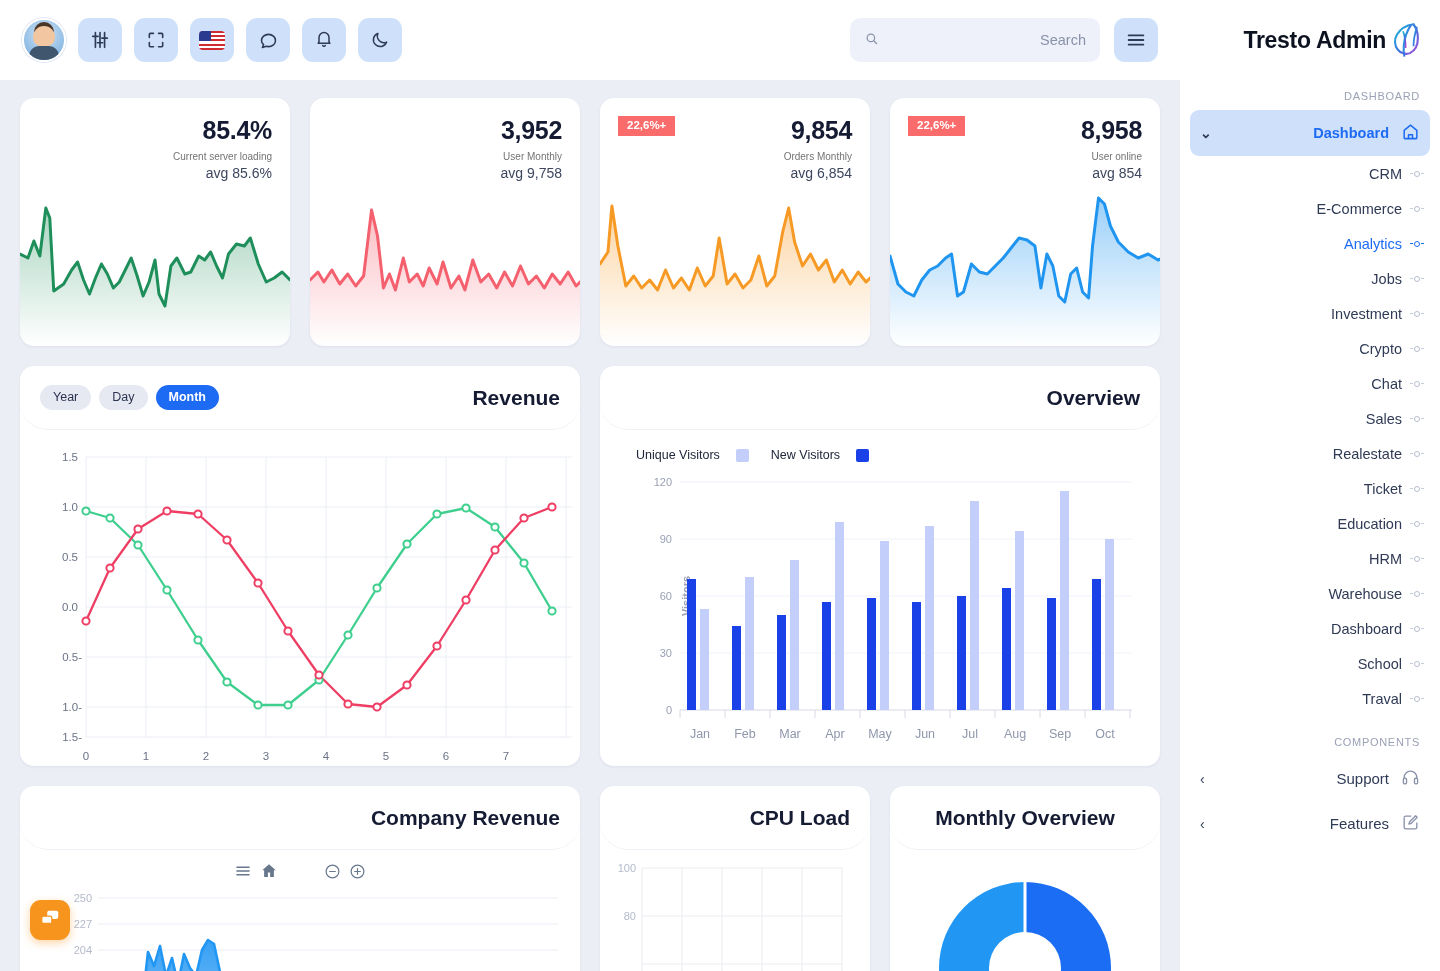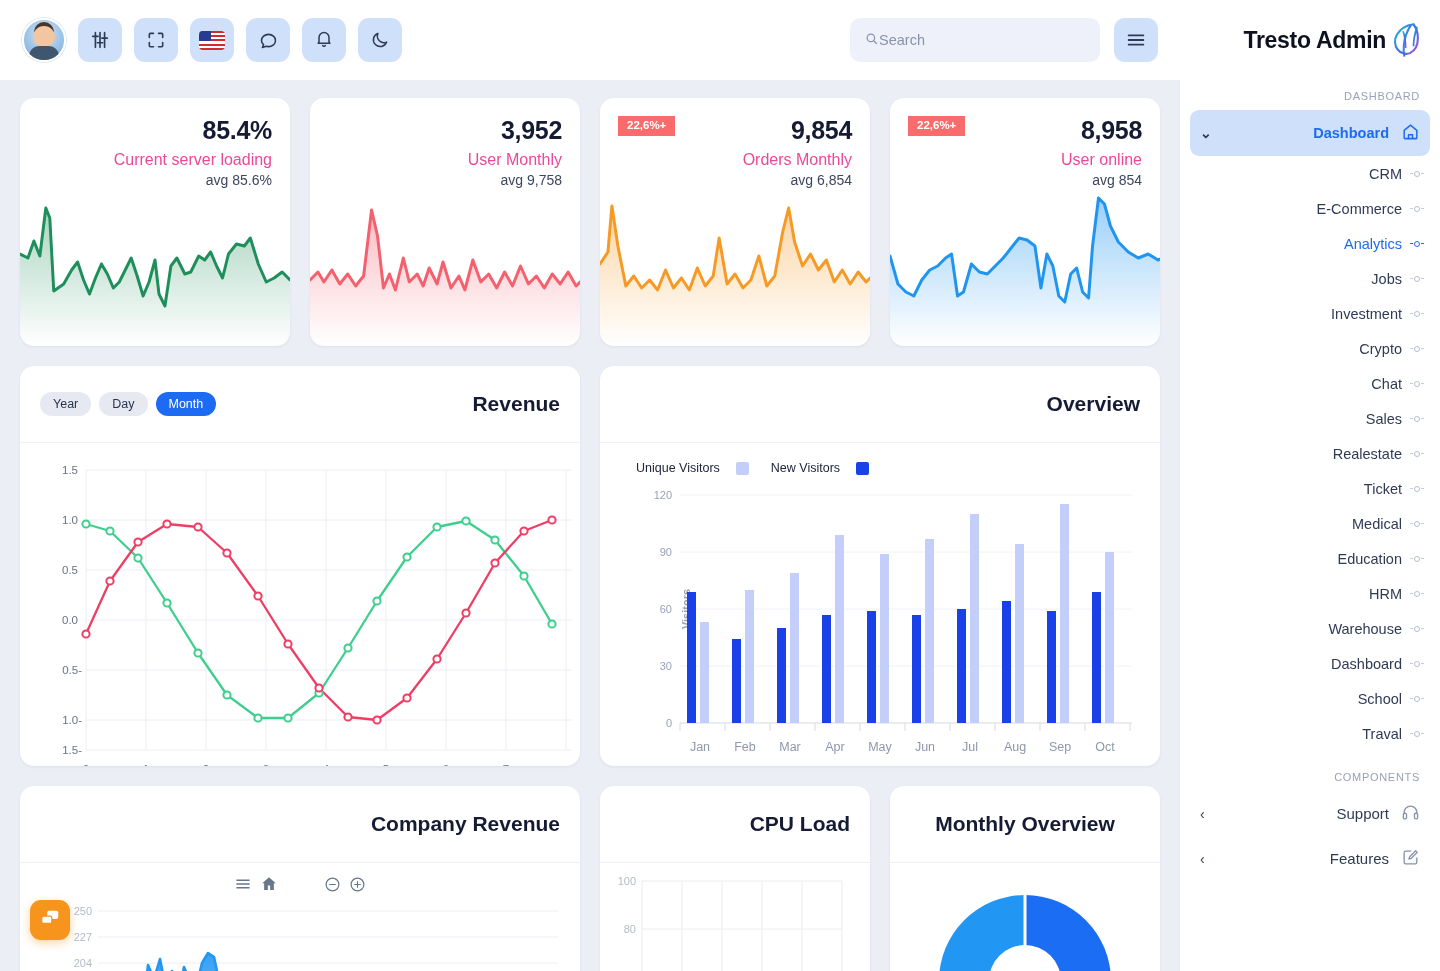--- a/index.html
+++ b/index.html
@@ -46,21 +46,21 @@
   .flag::before {
     content:""; position:absolute; left:0; top:0; width: 12px; height: 10px; background:#2a3b8f;
   }
   .spacer { flex: 1 1 auto; }
   .search-wrap {
     width: 250px; height: 44px; border-radius: 10px; background: #eef1fa;
     display: flex; align-items: center; padding: 0 14px; position: relative;
   }
   .search-input {
     border: none; outline: none; background: transparent; flex: 1;
-    text-align: left; font-size: 14.5px; color: #6f7893;
+    text-align: right; font-size: 14.5px; color: #6f7893;
     font-family: "Liberation Sans", sans-serif;
   }
   .search-input::placeholder { color: #8a92ab; }
 
   
   .content { padding: 18px 20px 0 20px; }
   .row { display: flex; gap: 20px; margin-bottom: 20px; }
   .card {
     background: #fff; border-radius: 14px; box-shadow: 0 1px 3px rgba(28,40,80,.07);
     overflow: hidden; position: relative;
@@ -68,37 +68,38 @@
 
   
   .stat { width: 270px; height: 248px; }
   .stat-head { padding: 18px 18px 0 18px; display: flex; align-items: flex-start; }
   .badge {
     background: #fa6c6c; color: #fff; font-size: 11.5px; font-weight: 600;
     border-radius: 0; padding: 4px 9px; line-height: 1;
   }
   .stat-txt { margin-left: auto; text-align: right; }
   .stat-num { font-size: 25px; font-weight: 700; color: #151b33; letter-spacing: -0.3px; }
-  .stat-lbl { font-size: 16px; color: #ec4899; margin-top: 6px; }
+  .stat-lbl { font-size: 10px; color: #737373; margin-top: 6px; }
   .stat-sub { font-size: 14px; color: #3d465f; margin-top: 3px; }
   .spark { position: absolute; left: 0; right: -8px; bottom: 0; height: 150px; }
   .spark svg { width: 100%; height: 100%; display: block; }
 
   
   .panel-head {
-    height: 77px; display: flex; align-items: center; padding: 0 20px;
+    height: 64px; display: flex; align-items: center; padding: 0 20px;
     border-bottom: 1px solid #eef0f5;
+    border-radius: 28px;
   }
   .panel-title { font-size: 21px; font-weight: 700; color: #151b33; margin-left: auto; }
   .pills { display: flex; gap: 8px; }
   .pill {
     font-size: 12.5px; border-radius: 14px; padding: 6px 13px; background:#e6e9f2;
     color:#2b3350; cursor: pointer; line-height: 1;
   }
-  .pill.active { background: #1d6bf3; color: #fff; }
+  .pill.active { background: #1d6bf3; color: #fff; font-weight: bold; }
 
   .revenue { width: 560px; height: 400px; }
   .overview { width: 560px; height: 400px; }
   .company { width: 560px; height: 300px; }
   .cpu { width: 270px; height: 300px; }
   .monthly { width: 270px; height: 300px; }
 
   .legend { display: flex; gap: 22px; padding: 18px 0 0 36px; }
   .legend-item { display: flex; align-items: center; font-size: 12.5px; color:#20263c;gap:12px; }
   .legend-sw { width: 13px; height: 13px; margin-left: 4px; border-radius: 2px; }
@@ -678,24 +679,20 @@
       </div>
       <div class="nav-item sub">
         <span class="nav-label">Realestate</span>
         <span class="dot"></span>
       </div>
       <div class="nav-item sub">
         <span class="nav-label">Ticket</span>
         <span class="dot"></span>
       </div>
       <div class="nav-item sub">
-        <span class="nav-label">Medical</span>
-        <span class="dot"></span>
-      </div>
-      <div class="nav-item sub">
         <span class="nav-label">Education</span>
         <span class="dot"></span>
       </div>
       <div class="nav-item sub">
         <span class="nav-label">HRM</span>
         <span class="dot"></span>
       </div>
       <div class="nav-item sub">
         <span class="nav-label">Warehouse</span>
         <span class="dot"></span>

